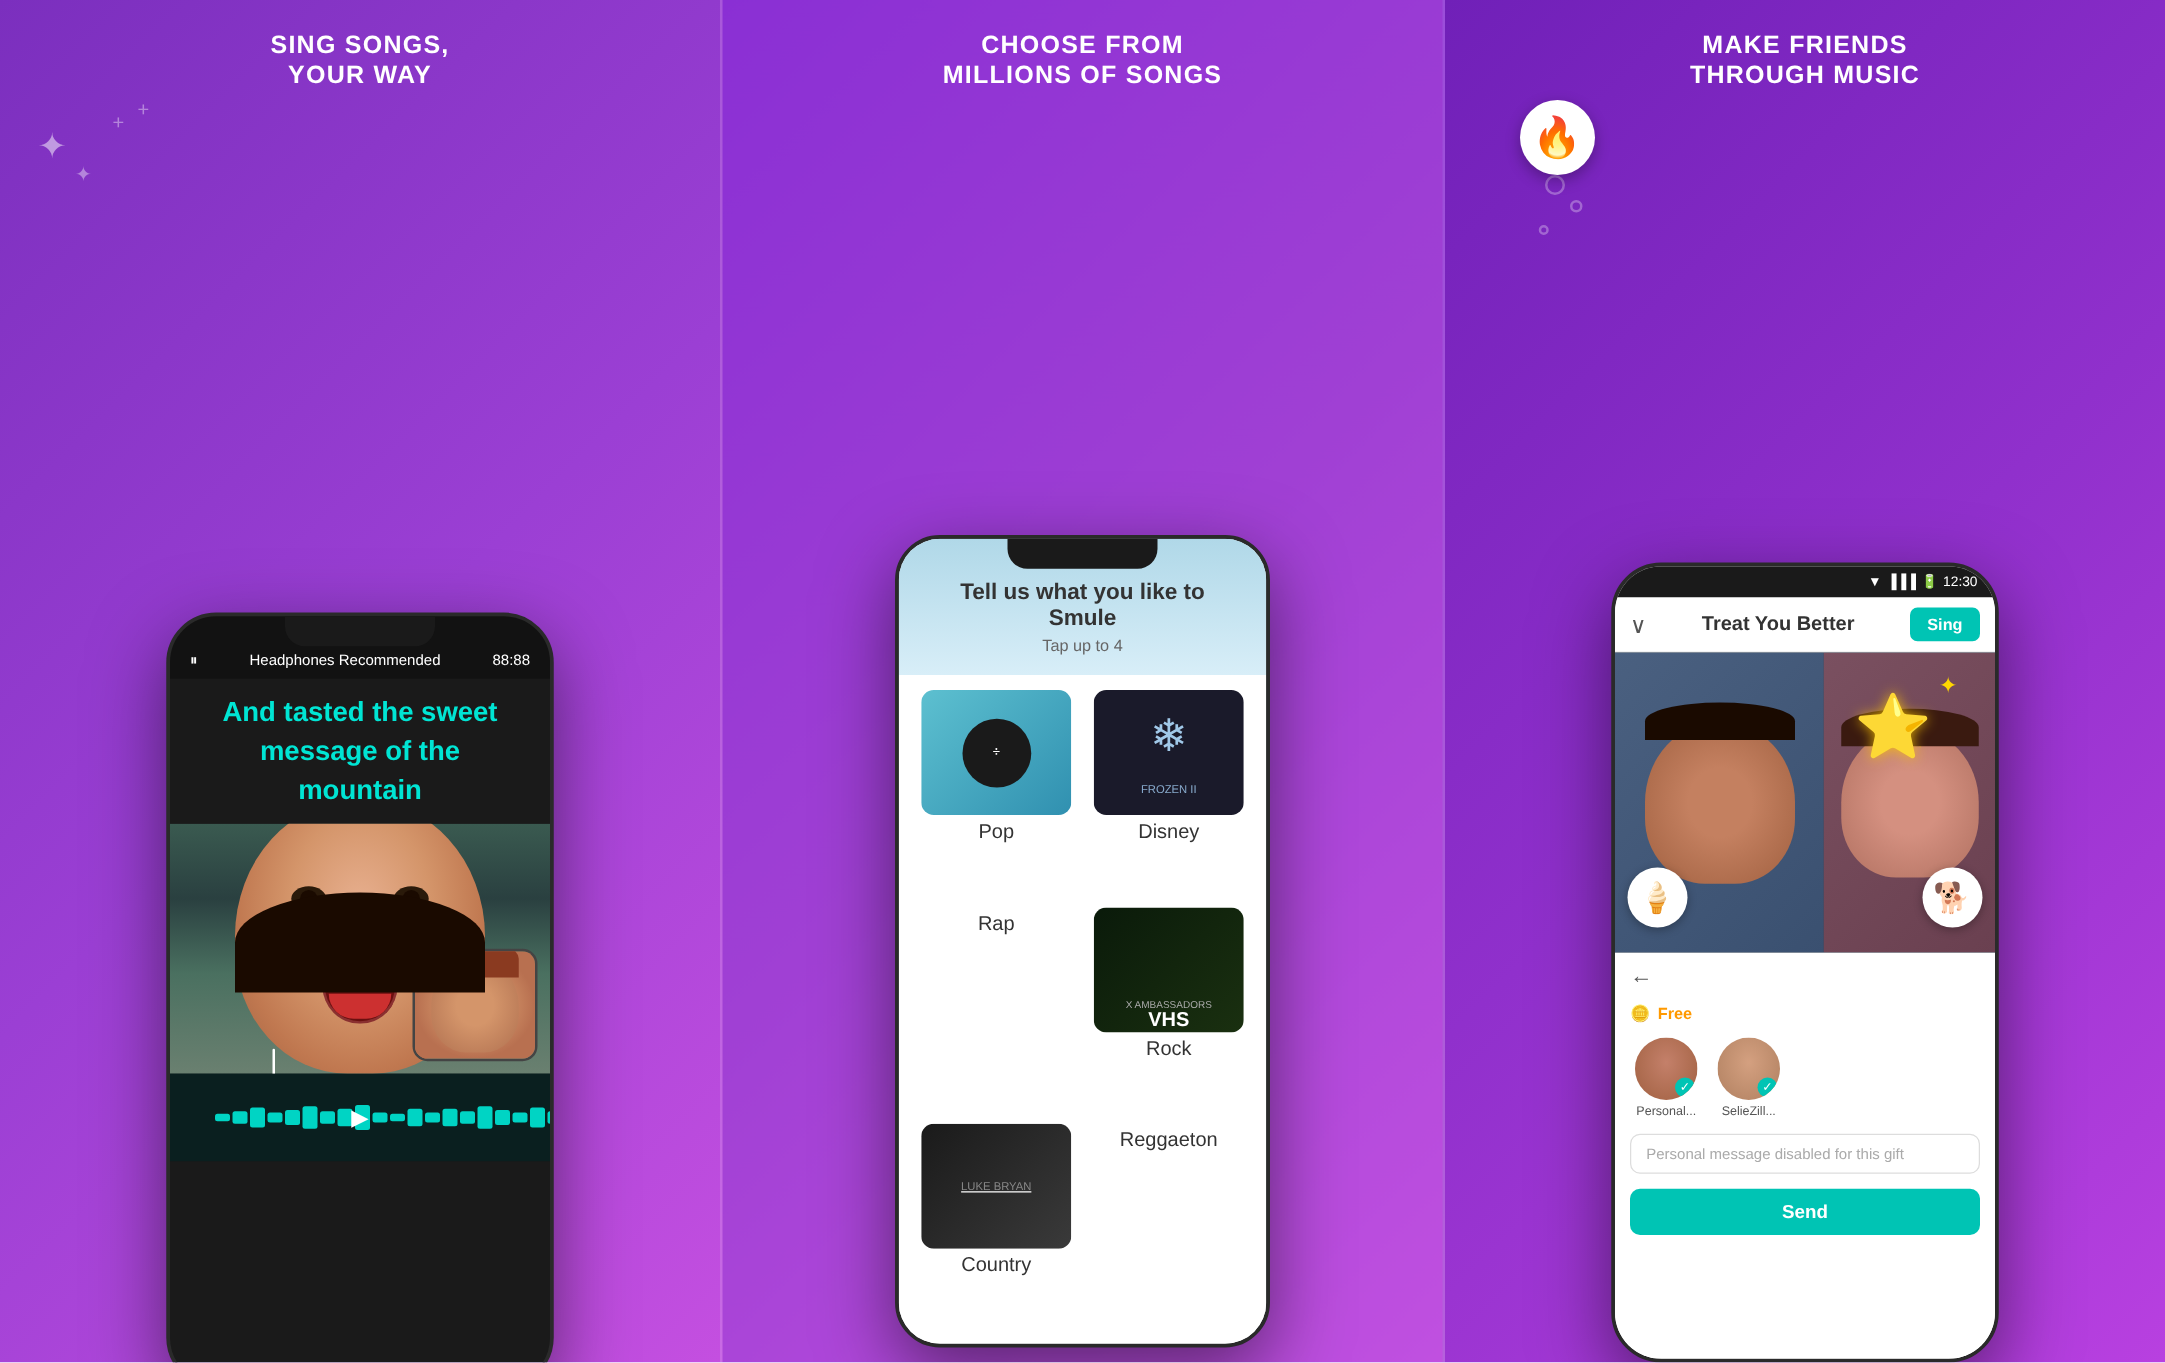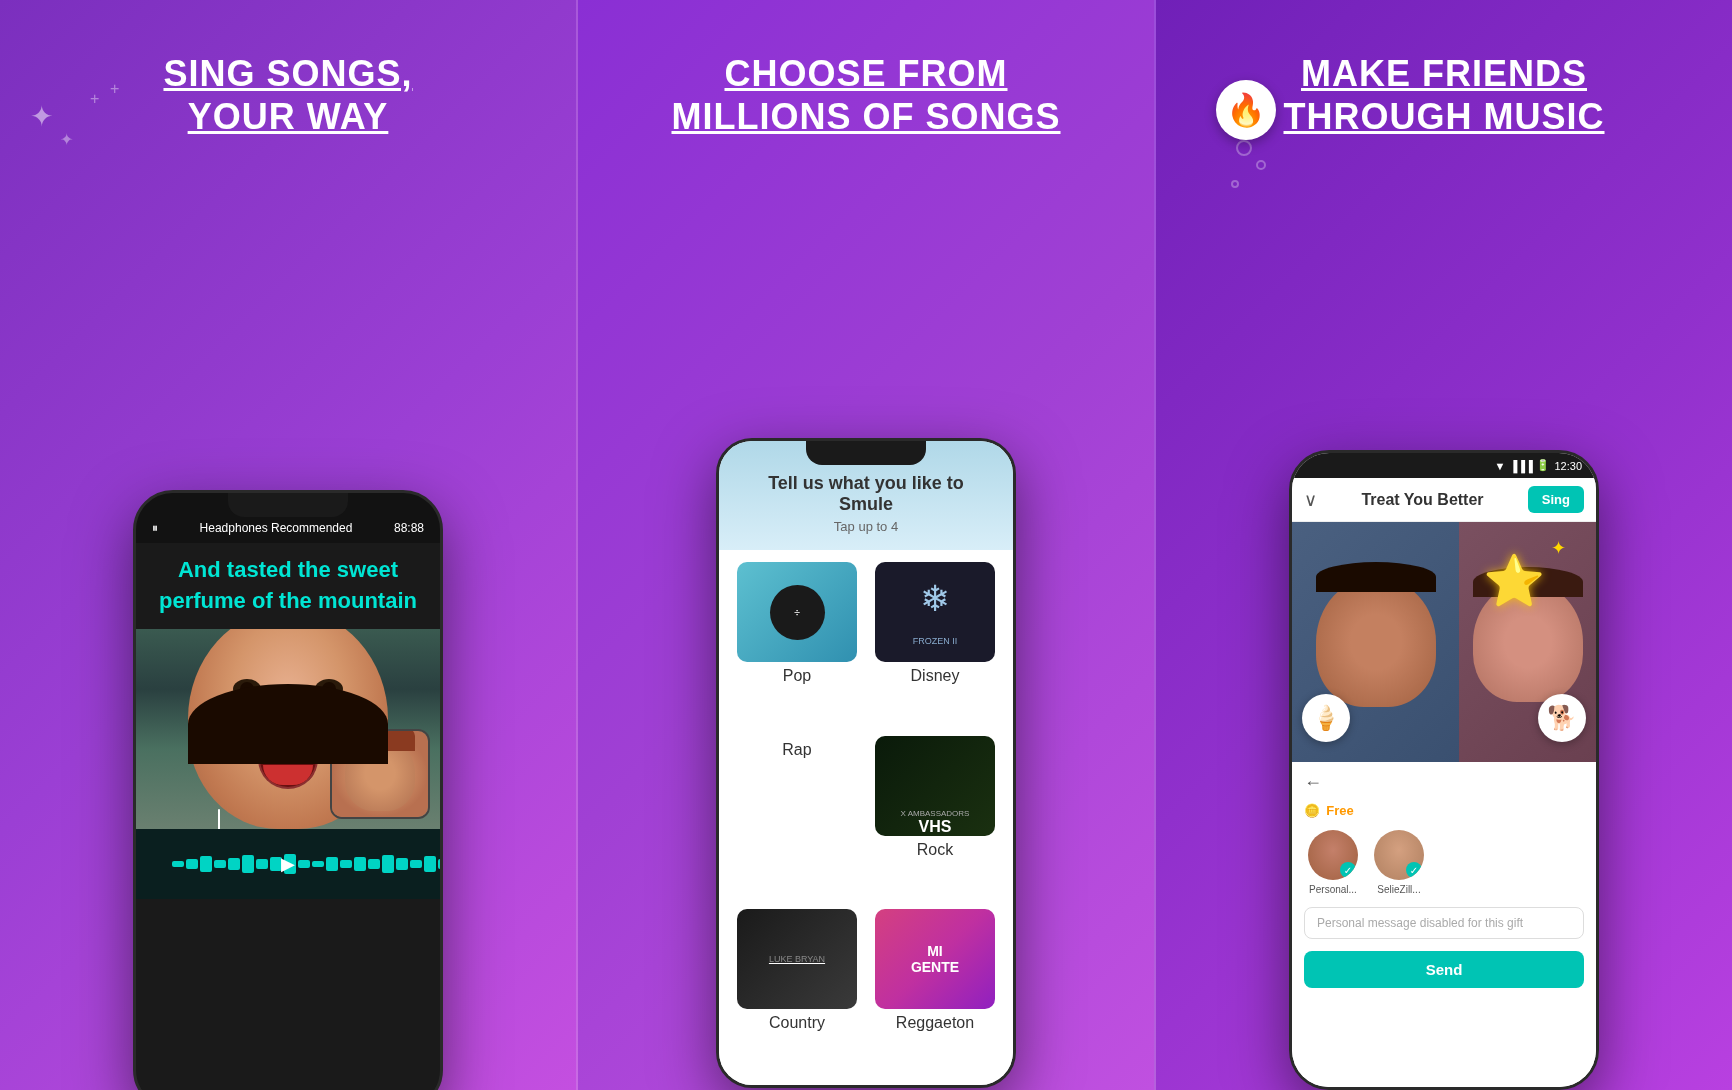--- a/index.html
+++ b/index.html
@@ -30,27 +30,26 @@
       border-right: 2px solid rgba(255,255,255,0.15);
     }
     .panel-3 {
       background: linear-gradient(135deg, #7020b8 0%, #9030cc 50%, #b840e0 100%);
     }
 
     .panel-title {
       color: white;
       font-weight: 900;
       text-align: center;
-      font-size: 36px;
+      font-size: 20px;
       letter-spacing: 1px;
-      margin-top: 52px;
+      margin-top: 24px;
       line-height: 1.2;
       text-transform: uppercase;
       z-index: 10;
-      text-decoration: underline;
     }
 
     
     .phone-wrap {
       position: absolute;
       bottom: 0;
       display: flex;
       justify-content: center;
     }
 
@@ -546,21 +545,21 @@
         <div class="phone-notch"></div>
 
         <div class="phone1-header">
           <span>⏸</span>
           <span>Headphones Recommended</span>
           <span>88:88</span>
         </div>
 
         <div class="phone1-lyrics">
           <div>And tasted the sweet</div>
-          <div>perfume of the mountain</div>
+          <div>message of the mountain</div>
           <div style="color: #4ad8d0; font-size:18px;"></div>
         </div>
 
         <div class="phone1-singer">
           <div class="singer-bg">
 
             <div style="position:relative; width:100%; height:100%; background: linear-gradient(180deg, #3a5a50 0%, #2a4040 30%, #4a7060 60%, #6a8070 100%); display:flex; align-items:center; justify-content:center;">
 
               <div style="width:200px; height:220px; background: radial-gradient(ellipse at 50% 40%, #e8b090 0%, #d4956a 40%, #c07850 70%, #a06040 100%); border-radius: 50% 50% 45% 45%; position:relative; margin-top:-20px;">
 
@@ -626,21 +625,21 @@
 
       </div>
     </div>
   </div>
 </div>
 
 <div class="panel panel-2">
   <h1 class="panel-title" style="white-space: pre-line;">CHOOSE FROM
 MILLIONS OF SONGS</h1>
 
-  <div style="position:absolute; bottom:2px; left:50%; transform:translateX(-50%);">
+  <div style="position:absolute; bottom:12px; left:50%; transform:translateX(-50%);">
     <div class="phone" style="width:300px; height:650px; border-radius:36px;">
       <div class="phone2-inner">
         <div class="phone-notch"></div>
 
         <div class="phone2-header">
           <div class="phone2-title">Tell us what you like to Smule</div>
           <div class="phone2-subtitle">Tap up to 4</div>
         </div>
 
         <div class="genre-grid">
@@ -685,25 +684,20 @@
               <div class="album-country">
                 <div style="text-align:center; color:#ccc; font-size:11px;">
                   <div style="font-size:9px; color:#888;">LUKE BRYAN</div>
                 </div>
               </div>
             </div>
             <div class="genre-label">Country</div>
           </div>
 
           <div class="genre-item">
-            <div class="genre-img">
-              <div class="album-reggaeton">
-                <div style="text-align:center; font-size:14px; font-weight:bold;">MI<br>GENTE</div>
-              </div>
-            </div>
             <div class="genre-label">Reggaeton</div>
           </div>
 
         </div>
       </div>
     </div>
   </div>
 </div>
 
 <div class="panel panel-3">

